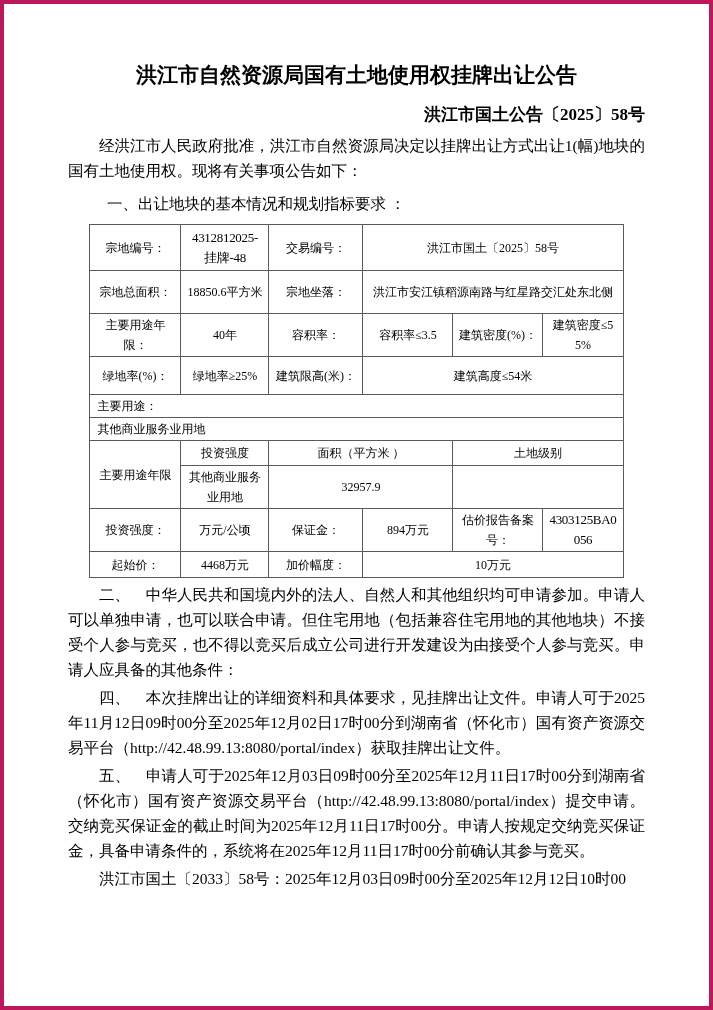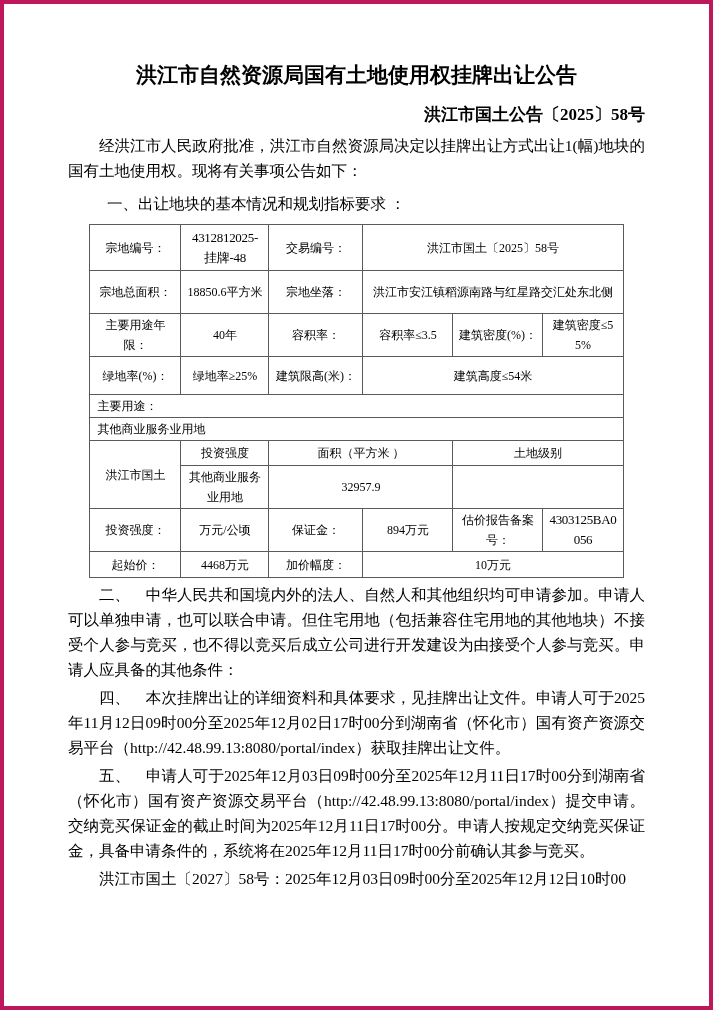--- a/index.html
+++ b/index.html
@@ -104,21 +104,21 @@
         <td>建筑限高(米)：</td>
         <td colspan="3">建筑高度≤54米</td>
       </tr>
       <tr style="height:22px">
         <td colspan="6" class="left">主要用途：</td>
       </tr>
       <tr style="height:23px">
         <td colspan="6" class="left">其他商业服务业用地</td>
       </tr>
       <tr style="height:25px">
-        <td rowspan="2">洪江市国土</td>
+        <td rowspan="2">主要用途年限</td>
         <td>投资强度</td>
         <td colspan="2">面积（平方米 ）</td>
         <td colspan="2">土地级别</td>
       </tr>
       <tr style="height:42px">
         <td>其他商业服务业用地</td>
         <td colspan="2">32957.9</td>
         <td colspan="2"></td>
       </tr>
       <tr style="height:38px">
@@ -134,15 +134,15 @@
         <td>4468万元</td>
         <td>加价幅度：</td>
         <td colspan="3">10万元</td>
       </tr>
     </tbody>
   </table>
 
   <p class="body-text para">二、　中华人民共和国境内外的法人、自然人和其他组织均可申请参加。申请人可以单独申请，也可以联合申请。但住宅用地（包括兼容住宅用地的其他地块）不接受个人参与竞买，也不得以竞买后成立公司进行开发建设为由接受个人参与竞买。申请人应具备的其他条件：</p>
   <p class="body-text para">四、　本次挂牌出让的详细资料和具体要求，见挂牌出让文件。申请人可于2025年11月12日09时00分至2025年12月02日17时00分到湖南省（怀化市）国有资产资源交易平台（http://42.48.99.13:8080/portal/index）获取挂牌出让文件。</p>
   <p class="body-text para">五、　申请人可于2025年12月03日09时00分至2025年12月11日17时00分到湖南省（怀化市）国有资产资源交易平台（http://42.48.99.13:8080/portal/index）提交申请。交纳竞买保证金的截止时间为2025年12月11日17时00分。申请人按规定交纳竞买保证金，具备申请条件的，系统将在2025年12月11日17时00分前确认其参与竞买。</p>
-  <p class="body-text para">洪江市国土〔2027〕58号：2025年12月03日09时00分至2025年12月12日10时00</p>
+  <p class="body-text para">洪江市国土〔2033〕58号：2025年12月03日09时00分至2025年12月12日10时00</p>
 
 </div>
 
 </body></html>

